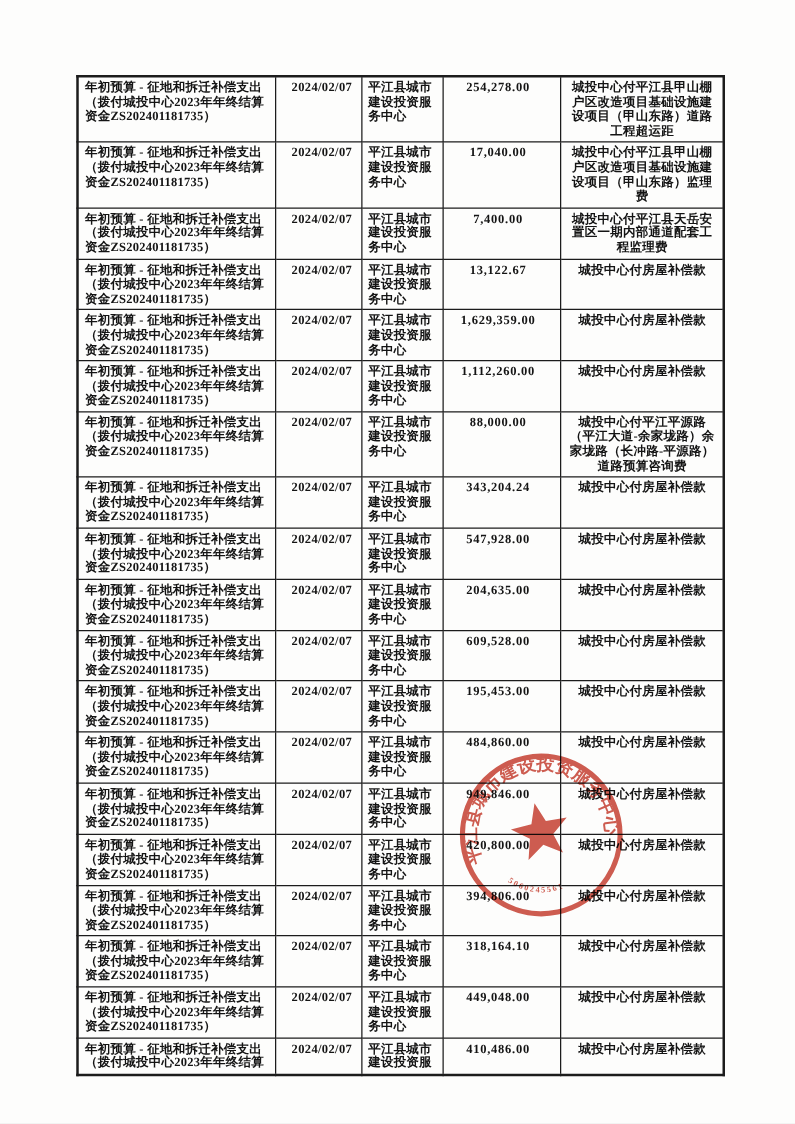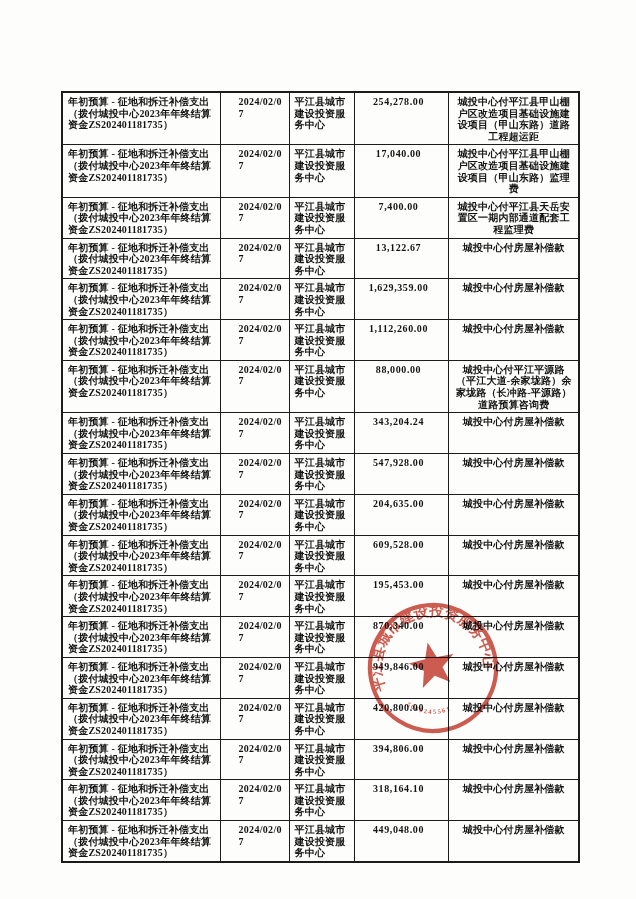--- a/index.html
+++ b/index.html
@@ -18,32 +18,32 @@
     left: 61px;
     top: 60px;
     width: 517px;
     border-collapse: collapse;
     table-layout: fixed;
     background: transparent;
   }
   table.doc-table, table.doc-table td {
     border: 1.4px solid #1c1c1c;
   }
-  table.doc-table { border-width: 2px; margin-top: 31px; }
+  table.doc-table { border-width: 2px; }
   td {
     vertical-align: top;
     font-size: 10px;
     line-height: 11.6px;
     font-weight: 700;
     padding: 3px 4px 2px 5px;
     word-break: break-all;
     letter-spacing: 0.2px;
   }
   td.col-item   { text-align: left; }
-  td.col-date   { text-align: left; padding-left: 18px; padding-right: 2px; letter-spacing: 0.3px; }
+  td.col-date   { text-align: center; padding-left: 8px; padding-right: 2px; letter-spacing: 0.3px; }
   td.col-payee  { text-align: left; }
   td.col-amount { text-align: center; padding-right: 10px; letter-spacing: 0.6px; }
   td.col-purpose{ text-align: center; }
 
   .stamp {
     position: absolute;
     left: 358px;
     top: 593px;
     width: 150px;
     height: 150px;
@@ -152,21 +152,21 @@
           <td class="col-item">年初预算 - 征地和拆迁补偿支出（拨付城投中心2023年年终结算资金ZS202401181735）</td>
           <td class="col-date">2024/02/07</td>
           <td class="col-payee">平江县城市建设投资服务中心</td>
           <td class="col-amount">195,453.00</td>
           <td class="col-purpose">城投中心付房屋补偿款</td>
         </tr>
         <tr>
           <td class="col-item">年初预算 - 征地和拆迁补偿支出（拨付城投中心2023年年终结算资金ZS202401181735）</td>
           <td class="col-date">2024/02/07</td>
           <td class="col-payee">平江县城市建设投资服务中心</td>
-          <td class="col-amount">870,340.00</td>
+          <td class="col-amount">484,860.00</td>
           <td class="col-purpose">城投中心付房屋补偿款</td>
         </tr>
         <tr>
           <td class="col-item">年初预算 - 征地和拆迁补偿支出（拨付城投中心2023年年终结算资金ZS202401181735）</td>
           <td class="col-date">2024/02/07</td>
           <td class="col-payee">平江县城市建设投资服务中心</td>
           <td class="col-amount">949,846.00</td>
           <td class="col-purpose">城投中心付房屋补偿款</td>
         </tr>
         <tr>
@@ -188,20 +188,27 @@
           <td class="col-date">2024/02/07</td>
           <td class="col-payee">平江县城市建设投资服务中心</td>
           <td class="col-amount">318,164.10</td>
           <td class="col-purpose">城投中心付房屋补偿款</td>
         </tr>
         <tr>
           <td class="col-item">年初预算 - 征地和拆迁补偿支出（拨付城投中心2023年年终结算资金ZS202401181735）</td>
           <td class="col-date">2024/02/07</td>
           <td class="col-payee">平江县城市建设投资服务中心</td>
           <td class="col-amount">449,048.00</td>
+          <td class="col-purpose">城投中心付房屋补偿款</td>
+        </tr>
+        <tr>
+          <td class="col-item">年初预算 - 征地和拆迁补偿支出（拨付城投中心2023年年终结算</td>
+          <td class="col-date">2024/02/07</td>
+          <td class="col-payee">平江县城市建设投资服</td>
+          <td class="col-amount">410,486.00</td>
           <td class="col-purpose">城投中心付房屋补偿款</td>
         </tr>
       </tbody>
   </table>
 
   <svg class="stamp" viewBox="0 0 150 150" xmlns="http://www.w3.org/2000/svg" aria-hidden="true">
     <g>
       <circle cx="75" cy="75" r="63" fill="none" stroke="#c4392a" stroke-width="4.2"></circle>
     </g>
     <g>

